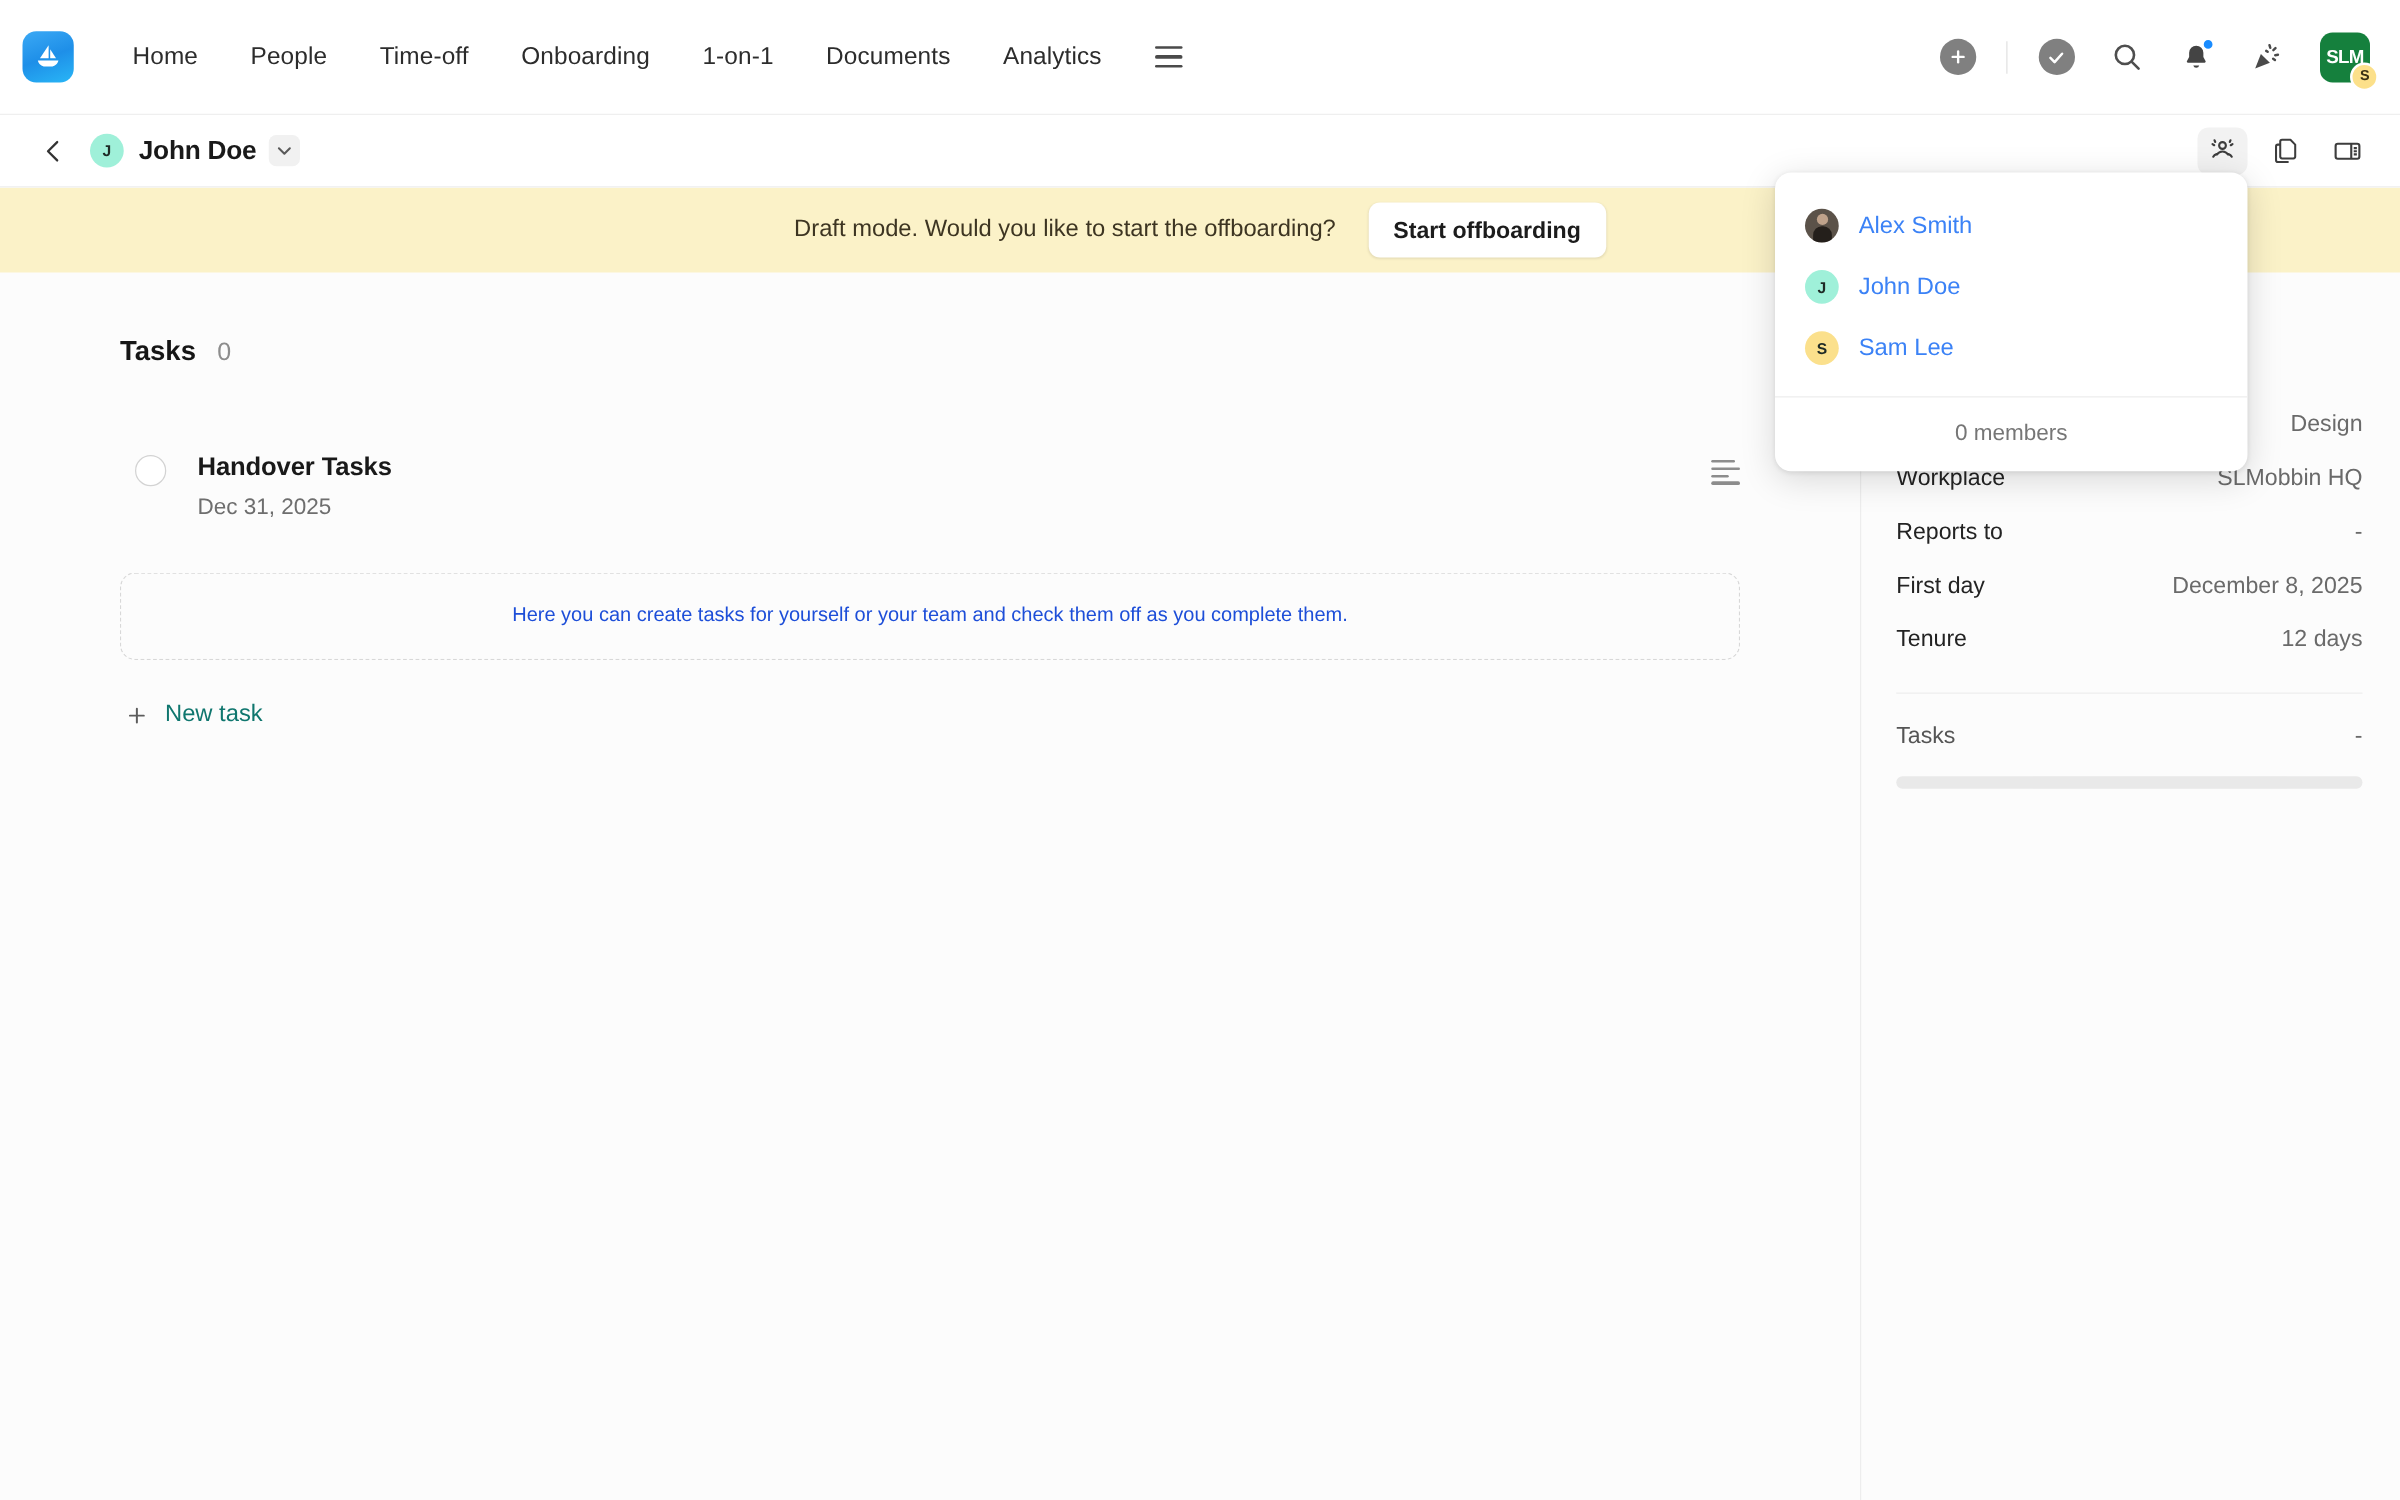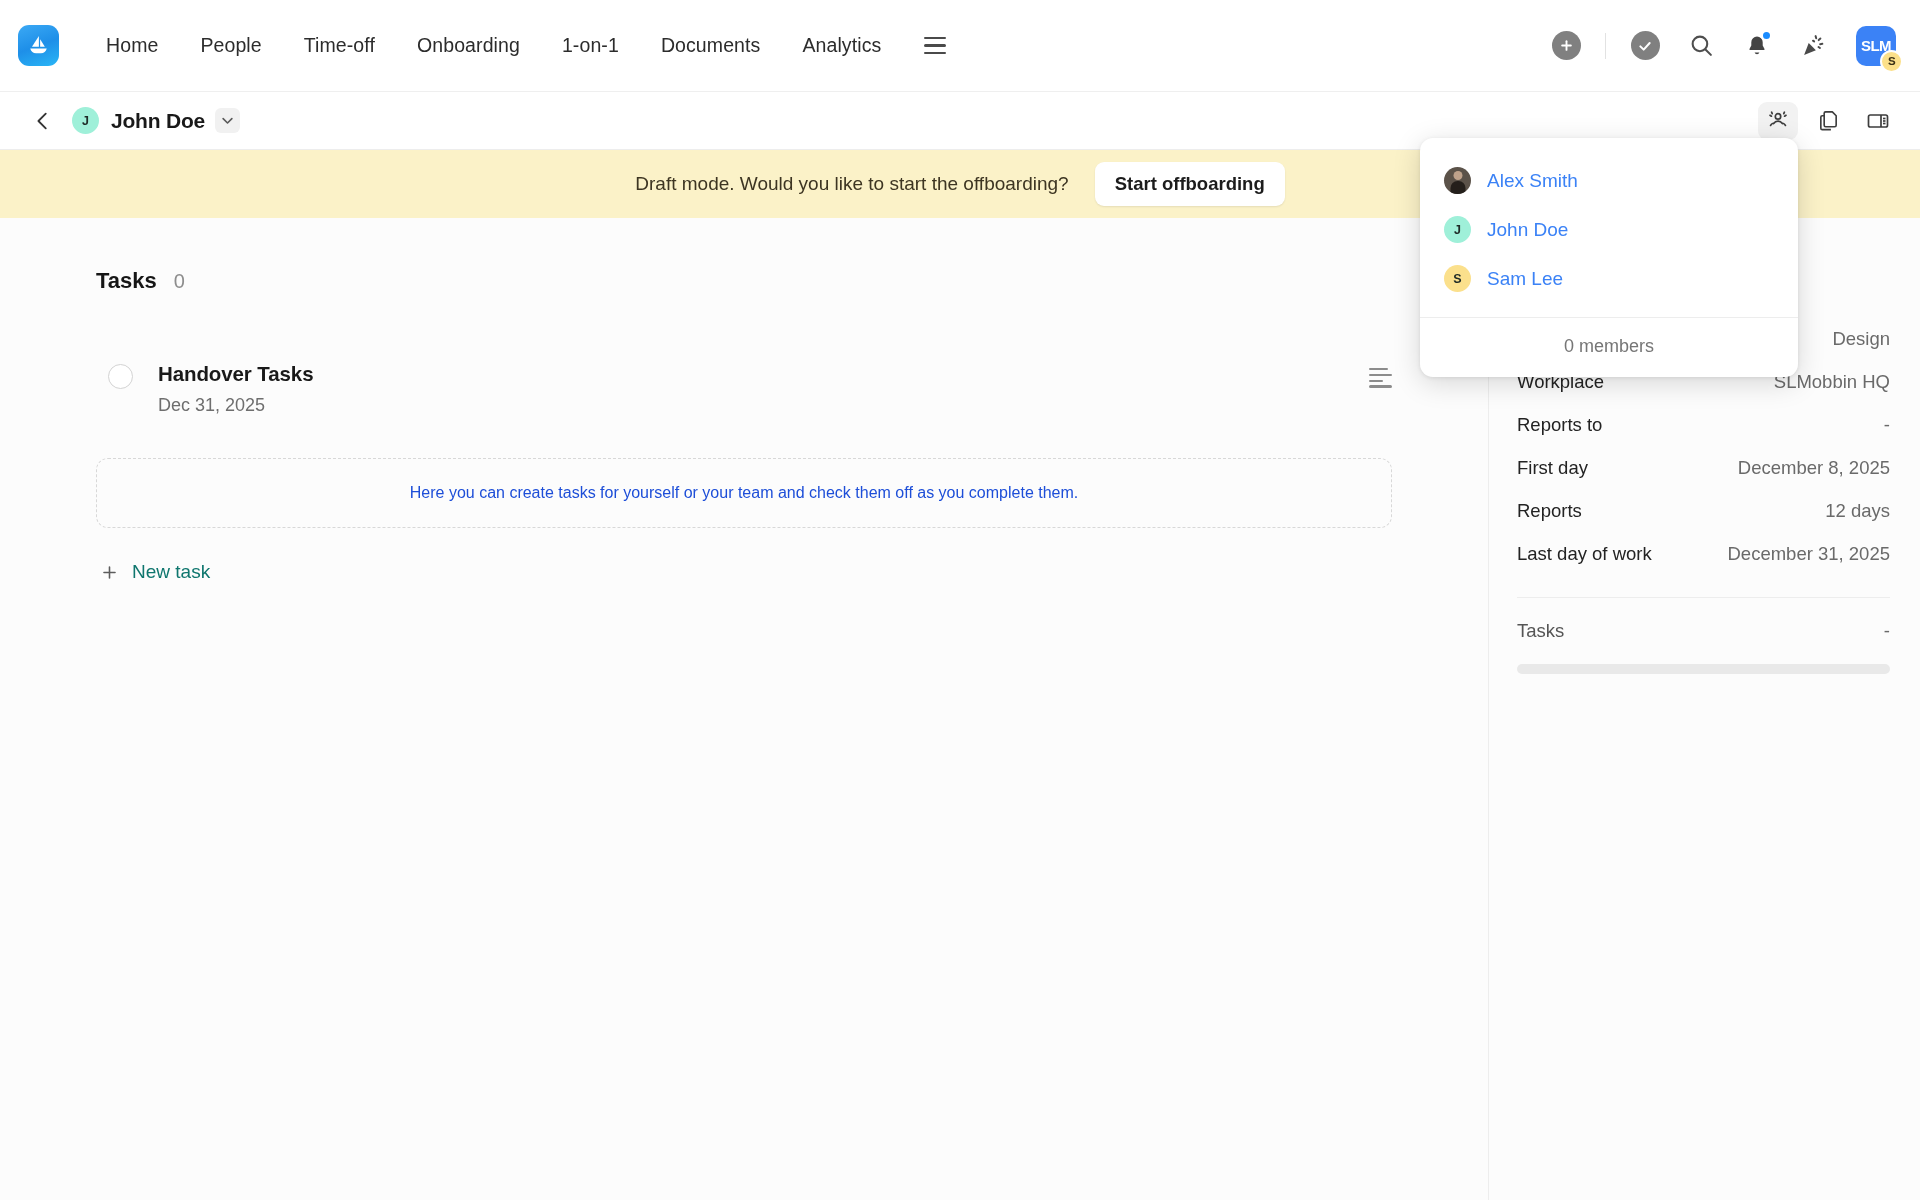--- a/index.html
+++ b/index.html
@@ -51,21 +51,21 @@
     justify-content: center; color: #fff;
   }
   .nav-divider { width: 1px; height: 26px; background: #E2E2E2; }
   .notif-dot {
     position: absolute; top: 1px; right: 2px;
     width: 11px; height: 11px; border-radius: 50%;
     background: #1A8CFF; border: 2px solid #fff;
   }
   .avatar-main {
     width: 40px; height: 40px; border-radius: 10px;
-    background: #3b82f6; color: #ffffff;
+    background: #15803d; color: #ffffff;
     font-size: 15px; font-weight: 700;
     display: flex; align-items: center; justify-content: center;
     position: relative; cursor: pointer; margin-left: 4px;
     letter-spacing: -.5px; overflow: visible;
   }
   .avatar-badge {
     position: absolute; right: -7px; bottom: -7px;
     width: 23px; height: 23px; border-radius: 50%;
     background: #FCE08A; color: #3A3015;
     font-size: 11.5px; font-weight: 700;
@@ -406,26 +406,22 @@
     </div>
     <div class="detail-row">
       <span class="detail-label">Reports to</span>
       <span class="detail-value">-</span>
     </div>
     <div class="detail-row">
       <span class="detail-label">First day</span>
       <span class="detail-value">December 8, 2025</span>
     </div>
     <div class="detail-row">
-      <span class="detail-label">Reports</span>
+      <span class="detail-label">Tenure</span>
       <span class="detail-value">12 days</span>
-    </div>
-    <div class="detail-row">
-      <span class="detail-label">Last day of work</span>
-      <span class="detail-value">December 31, 2025</span>
     </div>
 
     <div class="panel-sep"></div>
 
     <div class="progress-label-row">
       <span class="progress-label">Tasks</span>
       <span class="progress-value">-</span>
     </div>
     <div class="progress-track"></div>
   </div>

